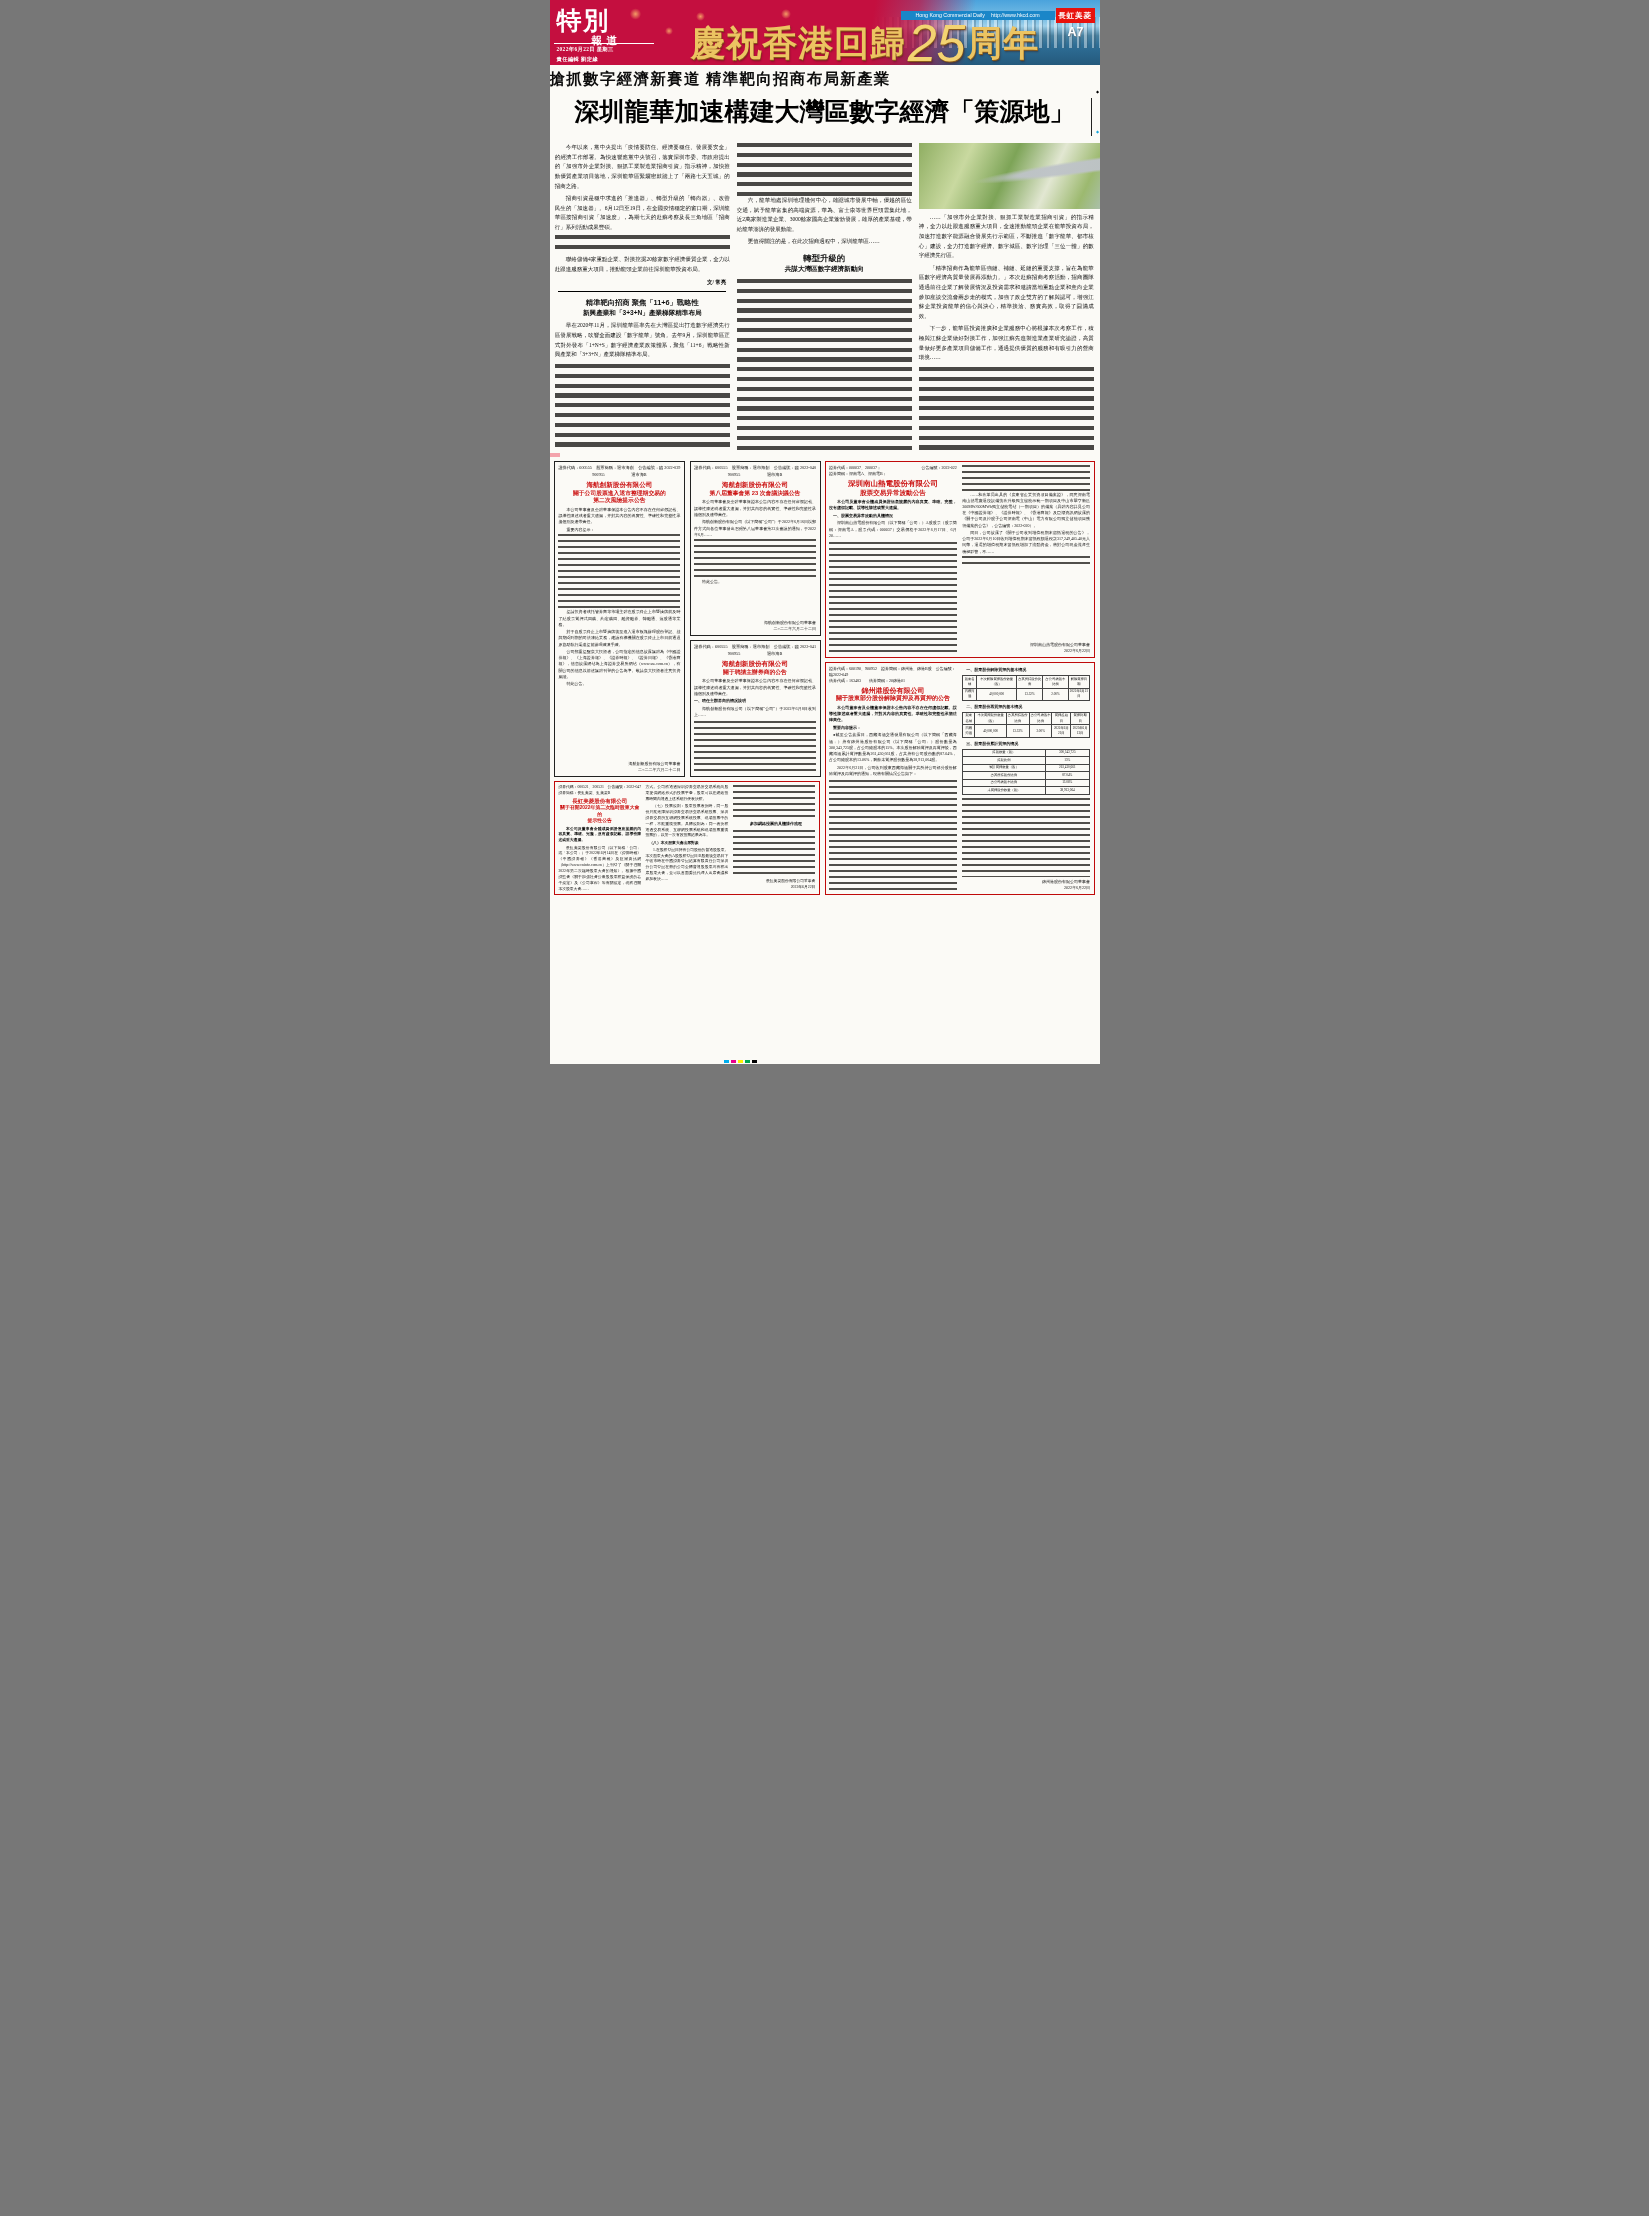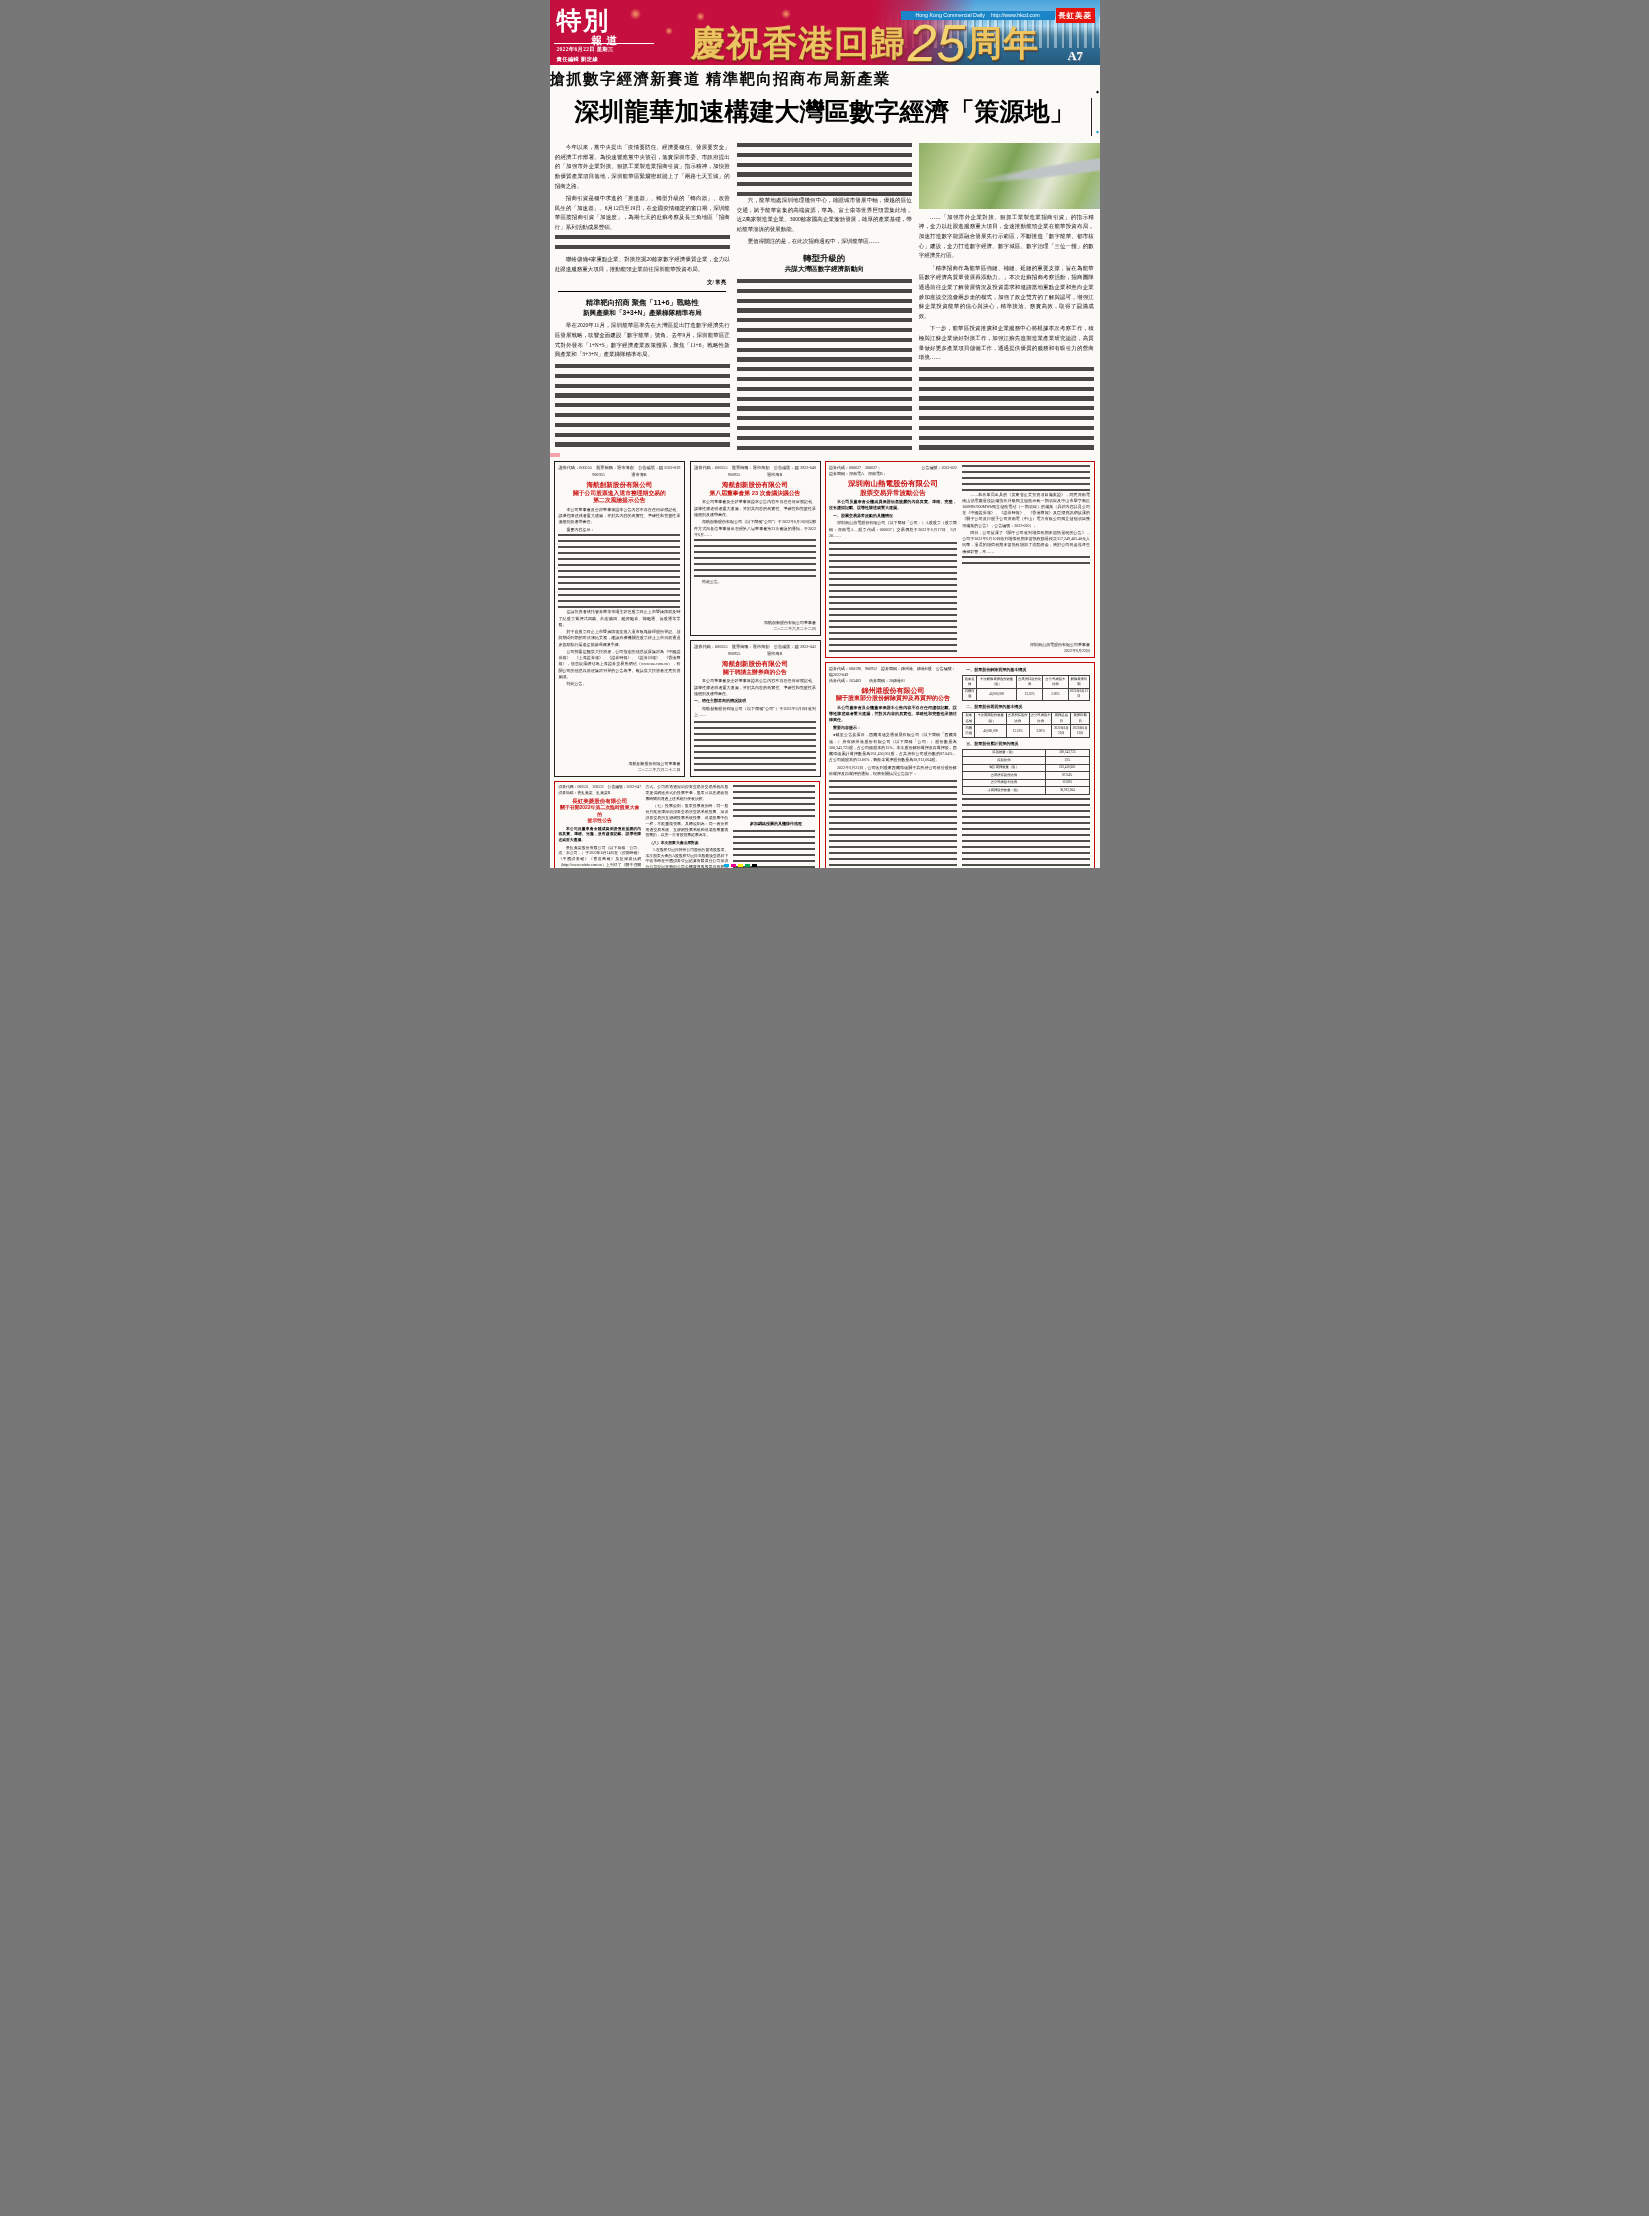--- a/index.html
+++ b/index.html
@@ -1,16 +1,16 @@
 <!DOCTYPE html>
 <html style="font-size:7px"><head>
 <meta charset="utf-8">
 <style>
   html,body{margin:0;padding:0;background:#777;}
-  .page{position:relative;width:550px;height:868px;margin:0 auto;background:#fbfaf6;
+  .page{position:relative;width:550px;height:1064px;margin:0 auto;background:#fbfaf6;
         font-family:"Liberation Serif","DejaVu Serif",serif;color:#111;overflow:hidden;}
   
   .banner{position:absolute;left:0;top:0;width:550px;height:65px;overflow:hidden;}
   .banner .photo-bg{position:absolute;inset:0;
      background:linear-gradient(180deg,#4aa3dc 0%,#7cc0e6 30%,#9fd0ea 40%,#48809f 55%,#2e6e96 70%,#24597c 100%);}
   .banner .buildings{position:absolute;left:55%;right:0;top:17px;height:31px;opacity:.55;
      background:repeating-linear-gradient(90deg,rgba(255,255,255,.75) 0 2.2px,rgba(60,90,110,.6) 2.2px 4px,transparent 4px 7.5px);}
   .banner .red-overlay{position:absolute;inset:0;
      background:linear-gradient(100deg,#c40f3f 0%,#c40f3f 58%,rgba(196,15,63,.75) 66%,rgba(196,15,63,0) 76%);}
   .bokeh{position:absolute;border-radius:50%;background:radial-gradient(circle,rgba(255,190,110,.8),rgba(255,160,90,0) 70%);}
@@ -22,22 +22,22 @@
   .banner-editor{position:absolute;left:7px;top:56px;color:#fff;font-size:5.3px;font-weight:700;letter-spacing:0.4px;}
   .gold-title{position:absolute;left:141px;top:13.3px;display:flex;align-items:center;white-space:nowrap;
      color:#ecc462;text-shadow:0.4px 0.9px 0 #8a5a18,0.9px 1.8px 1.8px rgba(60,20,10,.45);font-family:"Liberation Sans",sans-serif;}
   .gold-main{font-size:35px;font-weight:900;letter-spacing:0.9px;}
   .gold-num{font-size:52px;font-weight:400;font-style:italic;margin:0 1.8px;color:#f3d372;
      text-shadow:0.4px 0.9px 0 #8a5a18,1.3px 2.2px 2.2px rgba(60,20,10,.5);}
   .blue-strip{position:absolute;left:351px;top:10.6px;width:154px;height:9.8px;background:#1a86c8;
      color:#fff;font-family:"Liberation Sans",sans-serif;font-size:5.3px;display:flex;align-items:center;justify-content:center;gap:6.2px;}
   .hkcd-logo{position:absolute;left:506px;top:8px;width:39px;height:15px;background:#e8120c;color:#fff;
      font-weight:900;font-size:7.5px;display:flex;align-items:center;justify-content:center;letter-spacing:0.9px;}
-  .page-no{position:absolute;left:518px;top:25px;color:#fff;font-family:Liberation Serif, serif;
-     font-weight:900;font-size:12.4px;text-shadow:0.9px 0.9px 0 #7d8a93;margin-top:24px;}
+  .page-no{position:absolute;left:518px;top:25px;color:#fff;font-family:Liberation Sans, sans-serif;
+     font-weight:900;font-size:12.4px;text-shadow:0.9px 0.9px 0 #7d8a93;}
   
   .kicker{position:absolute;left:0;top:69px;width:100%;text-align:left;font-weight:900;font-size:15.5px;
      letter-spacing:1.3px;color:#0d0d0d;}
   .main-headline{position:absolute;left:0;top:95px;width:100%;text-align:center;font-weight:900;font-size:25px;
      letter-spacing:0px;color:#000;font-family:"Liberation Serif",serif;}
   .headline-vrule{position:absolute;left:541px;top:98px;width:0.9px;height:38px;background:#222;}
   .regmark{position:absolute;font-size:4px;}
   
   .article{position:absolute;left:5.3px;top:143px;width:539px;height:308px;display:flex;gap:7px;}
   .acol{flex:1;display:flex;flex-direction:column;font-size:5.5px;line-height:1.76;text-align:justify;}

